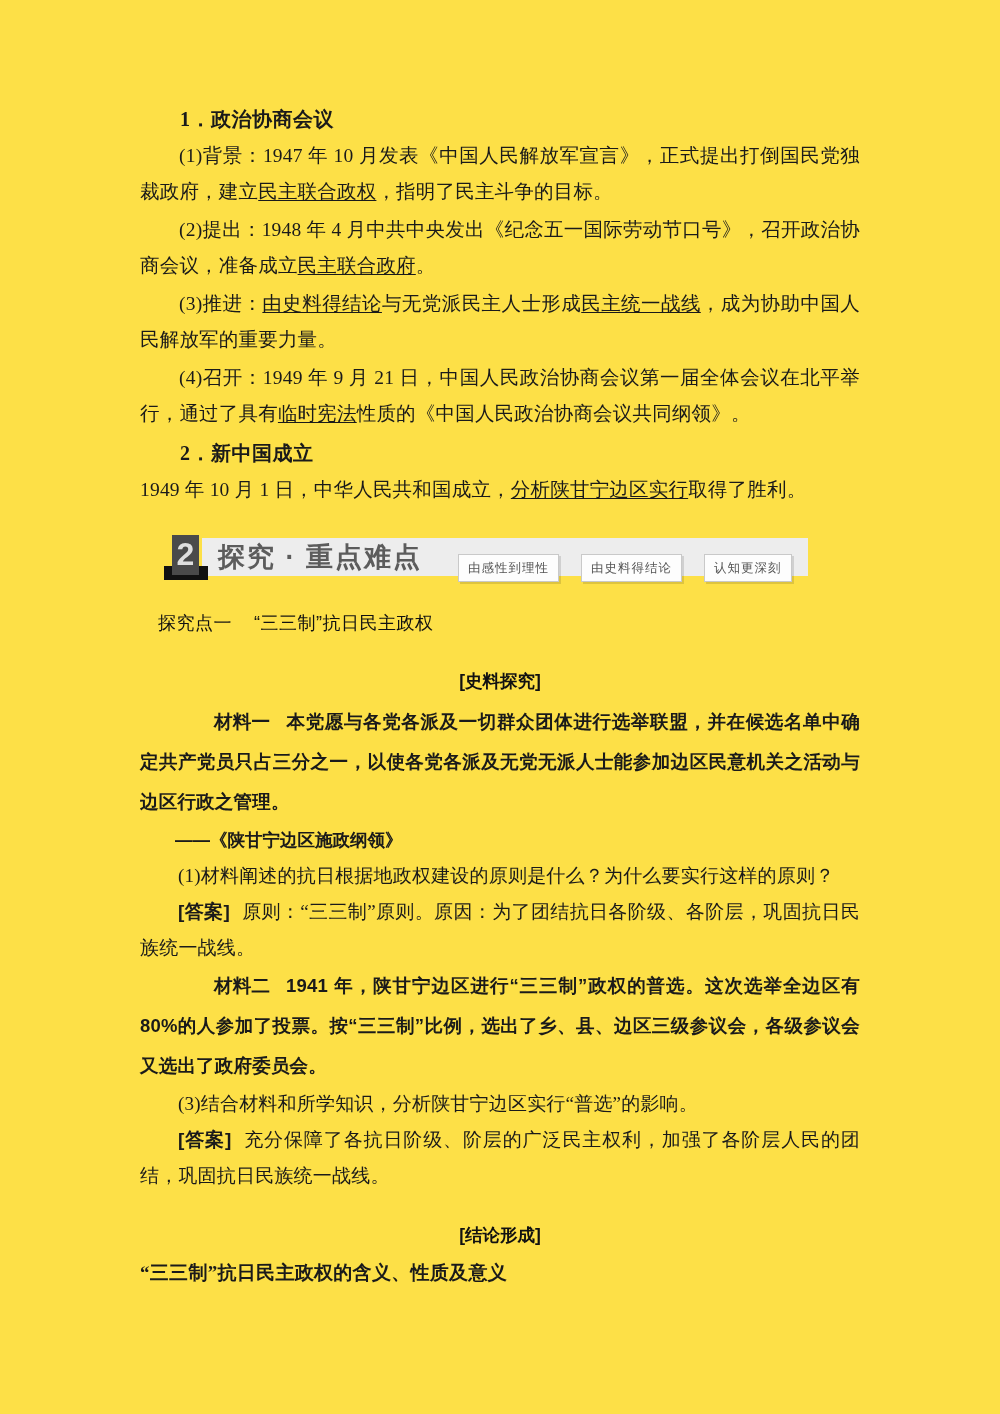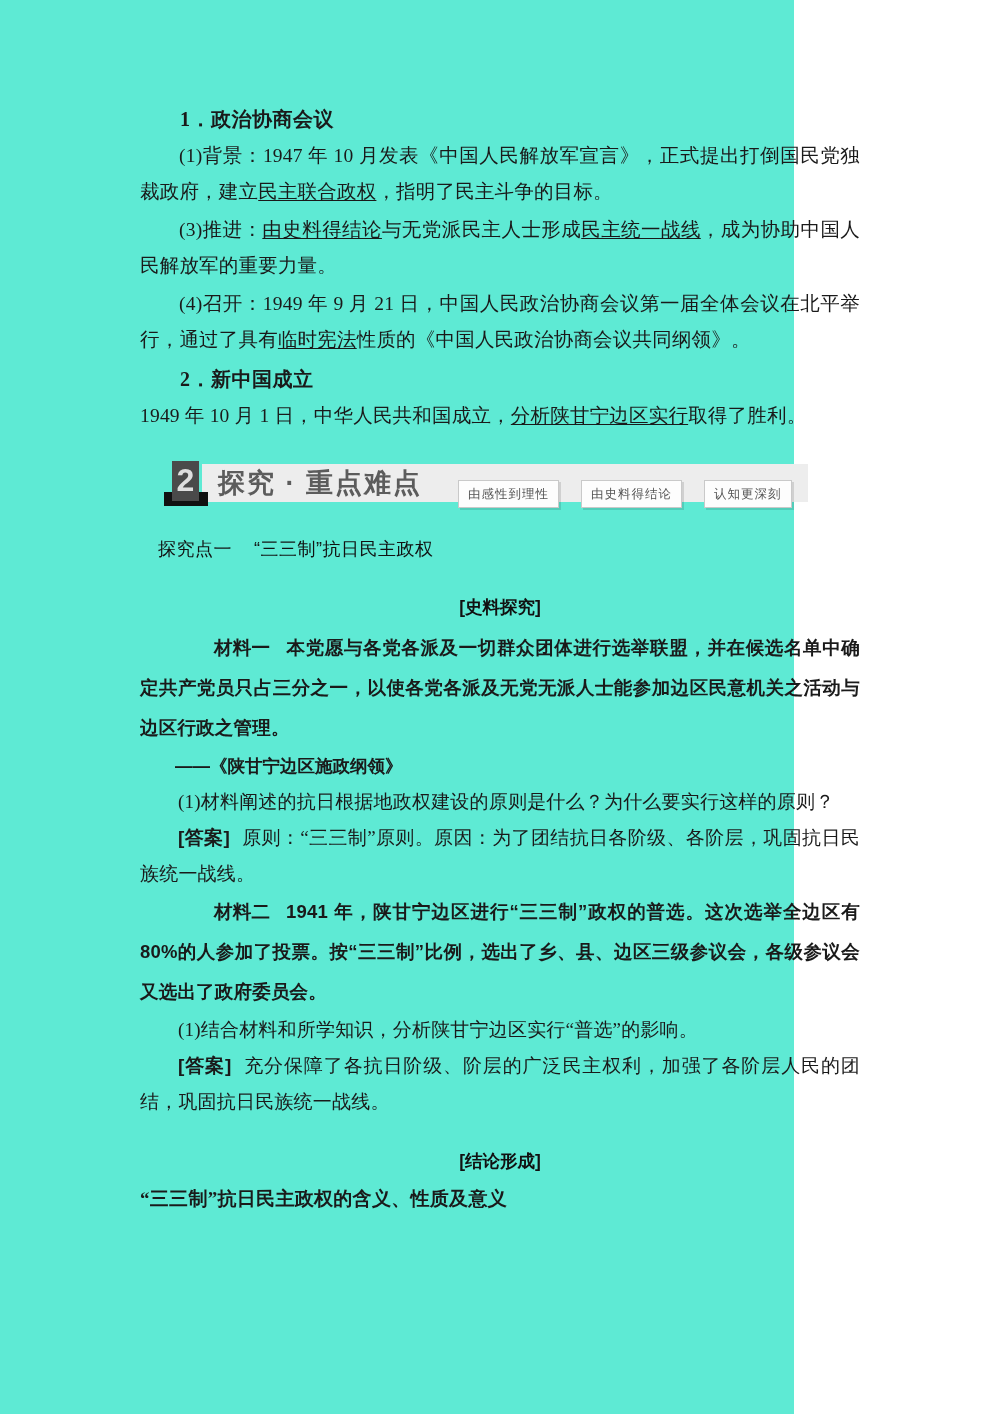--- a/index.html
+++ b/index.html
@@ -11,23 +11,23 @@
     width: 1000px;
     height: 1414px;
     font-family: "Liberation Serif", "DejaVu Serif", serif;
     color: #1a1a1a;
     position: relative;
     overflow: hidden;
   }
   .page {
     position: absolute;
     left: 0; top: 0;
-    width: 794px;
+    width: 1000px;
     height: 1414px;
-    background: #5eead4;
+    background: #fde047;
   }
   .content {
     position: absolute;
     left: 140px;
     top: 100px;
     width: 720px;
   }
 
   
   .para {
@@ -199,20 +199,21 @@
 </head>
 <body>
 
 <div class="page">
   <div class="content">
 
     <p class="bold-head">1．政治协商会议</p>
 
     <p class="para indent"><span>(1)背景：</span><span>1947 年 10 月发表《中国人民解放军宣言》，正式提出打倒国民党独裁政府，建立</span><span class="u">民主联合政权</span><span>，指明了民主斗争的目标。</span></p>
 
+    <p class="para indent"><span>(2)提出：</span><span>1948 年 4 月中共中央发出《纪念五一国际劳动节口号》，召开政治协商会议，准备成立</span><span class="u">民主联合政府</span><span>。</span></p>
 
     <p class="para indent"><span>(3)推进：</span><span class="u">由史料得结论</span><span>与无党派民主人士形成</span><span class="u">民主统一战线</span><span>，成为协助中国人民解放军的重要力量。</span></p>
 
     <p class="para indent"><span>(4)召开：</span><span>1949 年 9 月 21 日，中国人民政治协商会议第一届全体会议在北平举行，通过了具有</span><span class="u">临时宪法</span><span>性质的《中国人民政治协商会议共同纲领》。</span></p>
 
     <p class="bold-head">2．新中国成立</p>
 
     <p class="para"><span>1949 年 10 月 1 日，中华人民共和国成立，</span><span class="u">分析陕甘宁边区实行</span><span>取得了胜利。</span></p>
 
     <div class="banner">
@@ -236,21 +237,21 @@
     <p class="mat"><span class="lbl">材料一</span><span>本党愿与各党各派及一切群众团体进行选举联盟，并在候选名单中确定共产党员只占三分之一，以使各党各派及无党无派人士能参加边区民意机关之活动与边区行政之管理。</span></p>
 
     <p class="src">——《陕甘宁边区施政纲领》</p>
 
     <p class="qline">(1)材料阐述的抗日根据地政权建设的原则是什么？为什么要实行这样的原则？</p>
 
     <p class="ans"><span class="tag">[答案]</span><span>原则：“三三制”原则。原因：为了团结抗日各阶级、各阶层，巩固抗日民族统一战线。</span></p>
 
     <p class="mat"><span class="lbl">材料二</span><span>1941 年，陕甘宁边区进行“三三制”政权的普选。这次选举全边区有 80%的人参加了投票。按“三三制”比例，选出了乡、县、边区三级参议会，各级参议会又选出了政府委员会。</span></p>
 
-    <p class="qline">(1)结合材料和所学知识，分析陕甘宁边区实行“普选”的影响。</p>
+    <p class="qline">(3)结合材料和所学知识，分析陕甘宁边区实行“普选”的影响。</p>
 
     <p class="ans"><span class="tag">[答案]</span><span>充分保障了各抗日阶级、阶层的广泛民主权利，加强了各阶层人民的团结，巩固抗日民族统一战线。</span></p>
 
     <p class="center-tag">[结论形成]</p>
 
     <p class="concl-title">“三三制”抗日民主政权的含义、性质及意义</p>
 
   </div>
 </div>
 

